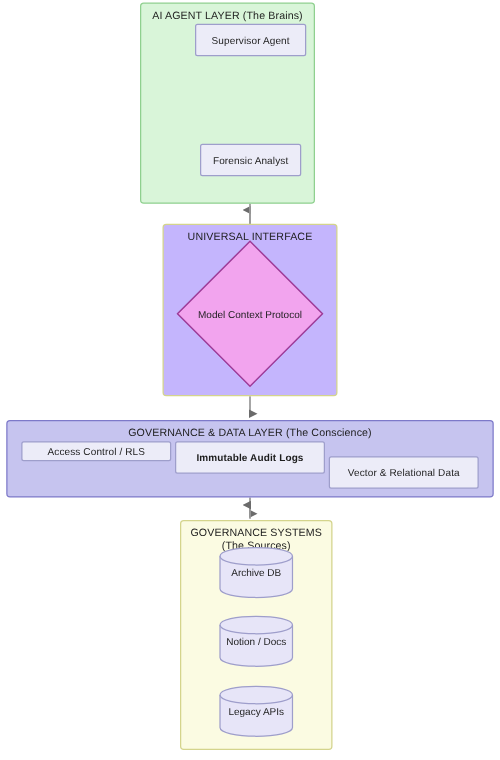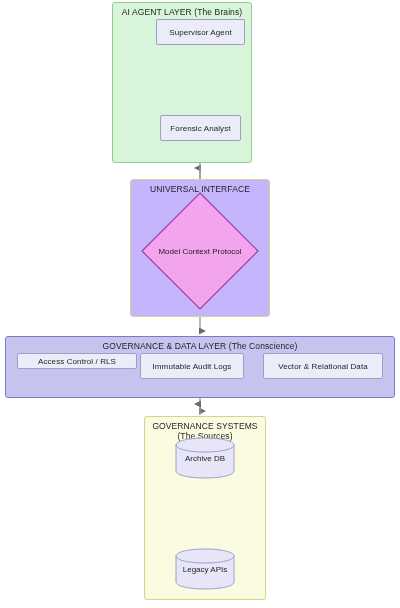--- a/index.html
+++ b/index.html
@@ -91,22 +91,22 @@
     color: #1d1d1d;
     text-align: center;
     letter-spacing: .1px;
   }
 
   .node-supervisor   { left: 156px; top: 19px;  width: 89px; height: 26px; }
   .node-researcher   { left: 147px; top: 68px;  width: 106px; height: 26px; }
   .node-forensic     { left: 160px; top: 115px; width: 81px; height: 26px; justify-content: center; }
 
   .node-access       { left: 17px;  top: 353px; width: 120px; height: 16px; }
-  .node-audit        { left: 140px; top: 353px; width: 104px; height: 26px; }
-  .node-vector       { left: 263px; top: 353px; width: 120px; height: 26px; }
+  .node-audit        { left: 140px; top: 353px; width: 120px; height: 26px; font-weight: bold; }
+  .node-vector       { left: 263px; top: 365px; width: 120px; height: 26px; }
 
   
   .diamond-wrap {
     position: absolute;
     left: 141px;
     top: 192px;
     width: 118px;
     height: 118px;
   }
   .diamond-shape {
@@ -215,20 +215,27 @@
   </div>
 
   <div class="cyl cyl-archive">
     <svg viewBox="0 0 60 42">
       <path d="M1,8 C1,3.8 14,1 30,1 C46,1 59,3.8 59,8 L59,34 C59,38.2 46,41 30,41 C14,41 1,38.2 1,34 Z" fill="#e7e5f8" stroke="#9e9ecb" stroke-width="1"></path>
       <path d="M1,8 C1,12.2 14,15 30,15 C46,15 59,12.2 59,8" fill="none" stroke="#9e9ecb" stroke-width="1"></path>
     </svg>
     <div class="cyl-label">Archive DB</div>
   </div>
 
+  <div class="cyl cyl-notion">
+    <svg viewBox="0 0 60 42">
+      <path d="M1,8 C1,3.8 14,1 30,1 C46,1 59,3.8 59,8 L59,34 C59,38.2 46,41 30,41 C14,41 1,38.2 1,34 Z" fill="#e7e5f8" stroke="#9e9ecb" stroke-width="1"></path>
+      <path d="M1,8 C1,12.2 14,15 30,15 C46,15 59,12.2 59,8" fill="none" stroke="#9e9ecb" stroke-width="1"></path>
+    </svg>
+    <div class="cyl-label">Notion / Docs</div>
+  </div>
 
   <div class="cyl cyl-legacy">
     <svg viewBox="0 0 60 42">
       <path d="M1,8 C1,3.8 14,1 30,1 C46,1 59,3.8 59,8 L59,34 C59,38.2 46,41 30,41 C14,41 1,38.2 1,34 Z" fill="#e7e5f8" stroke="#9e9ecb" stroke-width="1"></path>
       <path d="M1,8 C1,12.2 14,15 30,15 C46,15 59,12.2 59,8" fill="none" stroke="#9e9ecb" stroke-width="1"></path>
     </svg>
     <div class="cyl-label">Legacy APIs</div>
   </div>
 
 </div>

